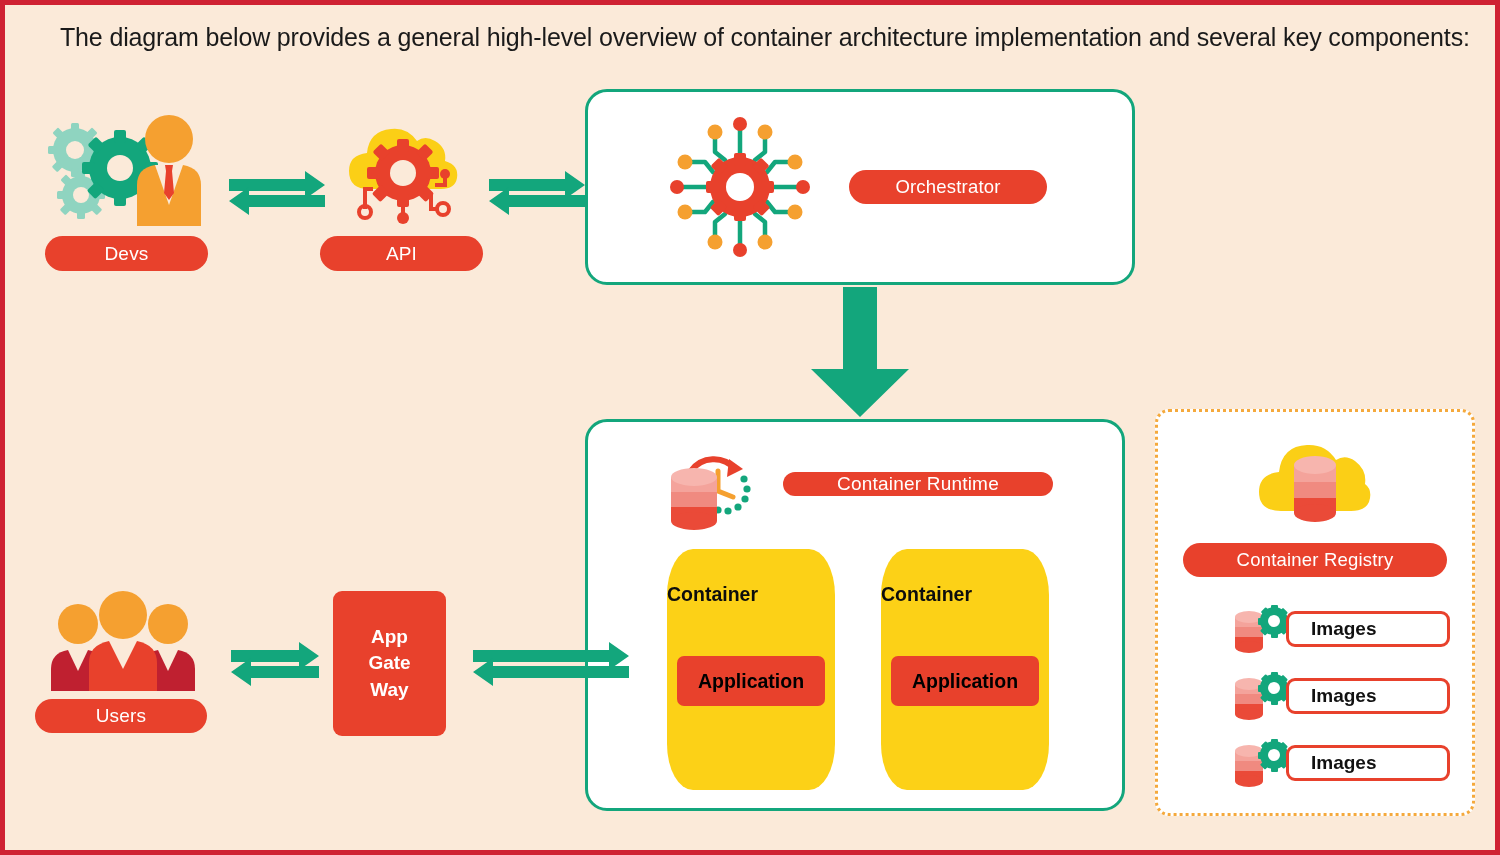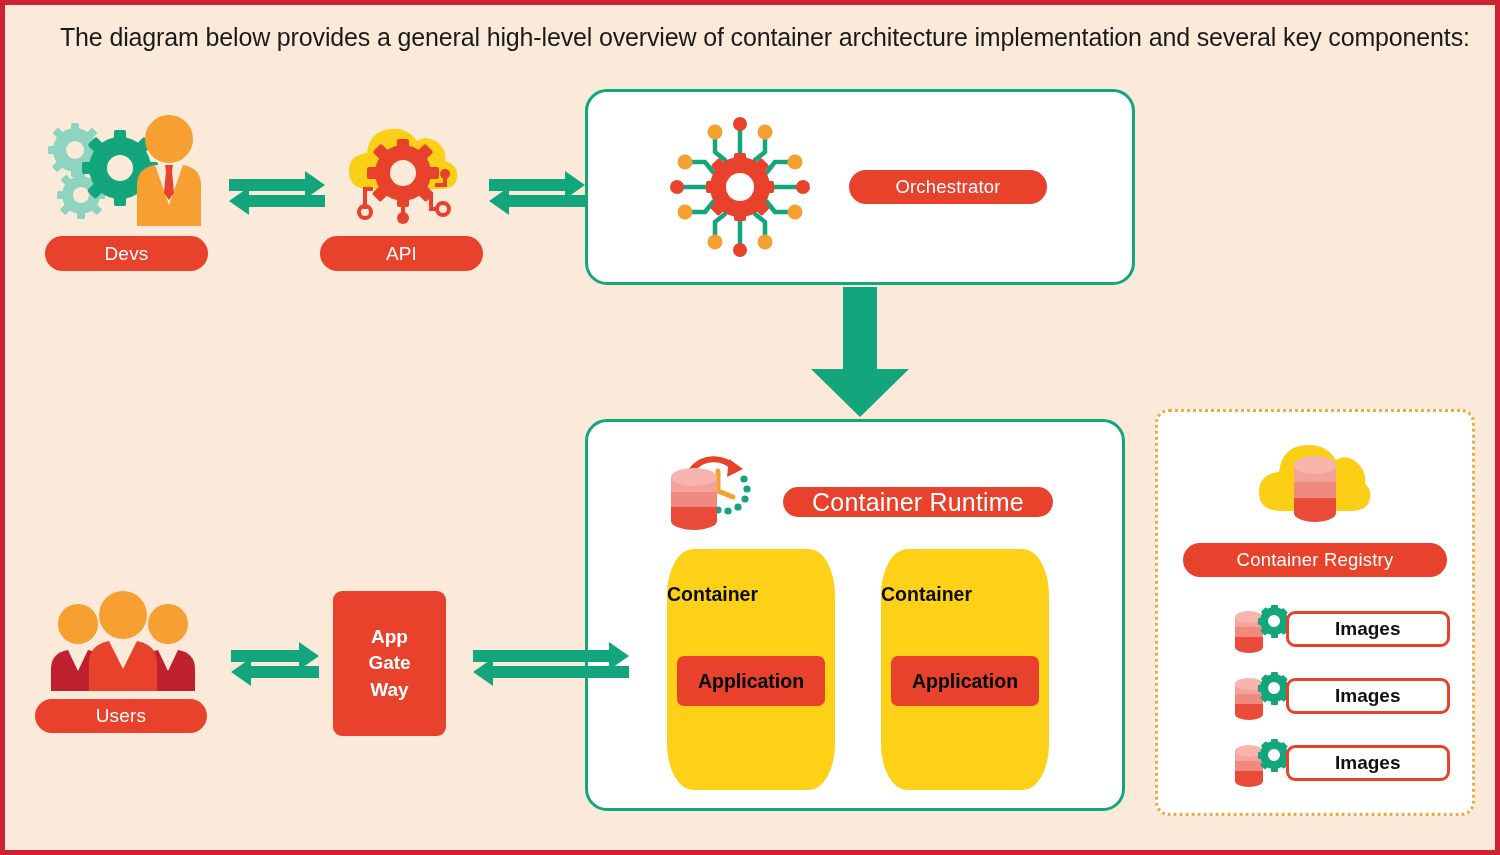--- a/index.html
+++ b/index.html
@@ -64,21 +64,21 @@
   #api-pill { position: absolute; left: 315px; top: 231px; width: 163px; height: 35px; font-size: 19px; }
 
   
   #orch-panel { left: 580px; top: 84px; width: 550px; height: 196px; }
   #orch-icon { position: absolute; left: 660px; top: 107px; width: 150px; height: 150px; }
   #orch-pill { position: absolute; left: 844px; top: 165px; width: 198px; height: 34px; font-size: 18.5px; }
 
   
   #rt-panel { left: 580px; top: 414px; width: 540px; height: 392px; }
   #rt-icon { position: absolute; left: 658px; top: 440px; width: 100px; height: 92px; }
-  #rt-pill { position: absolute; left: 778px; top: 482px; width: 270px; height: 30px; font-size: 25px; }
+  #rt-pill { position: absolute; left: 778px; top: 467px; width: 270px; height: 24px; font-size: 19px; }
 
   .container-shape {
     position: absolute;
     background: #fcd117;
     border-radius: 26px / 46px;
   }
   .container-title {
     position: absolute; width: 100%;
     text-align: left;
     font-weight: bold; font-size: 19.5px; color: #0d0d0d;
@@ -97,21 +97,21 @@
   #reg-pill { position: absolute; left: 1178px; top: 538px; width: 264px; height: 34px; font-size: 18.5px; }
 
   .img-row { position: absolute; height: 48px; }
   .img-box {
     position: absolute; left: 53px; top: 6px;
     width: 164px; height: 36px;
     background: #ffffff;
     border: 3px solid #e8412c;
     border-radius: 9px;
     display: flex; align-items: center;
-    padding-left: 46px;
+    padding-left: 22px;
     font-weight: bold; font-size: 19px; color: #111;
   }
 
   
   #users-icon { position: absolute; left: 38px; top: 586px; width: 160px; height: 104px; }
   #users-pill { position: absolute; left: 30px; top: 694px; width: 172px; height: 34px; font-size: 19px; }
 
   
   #gw-box {
     position: absolute; left: 328px; top: 586px;

